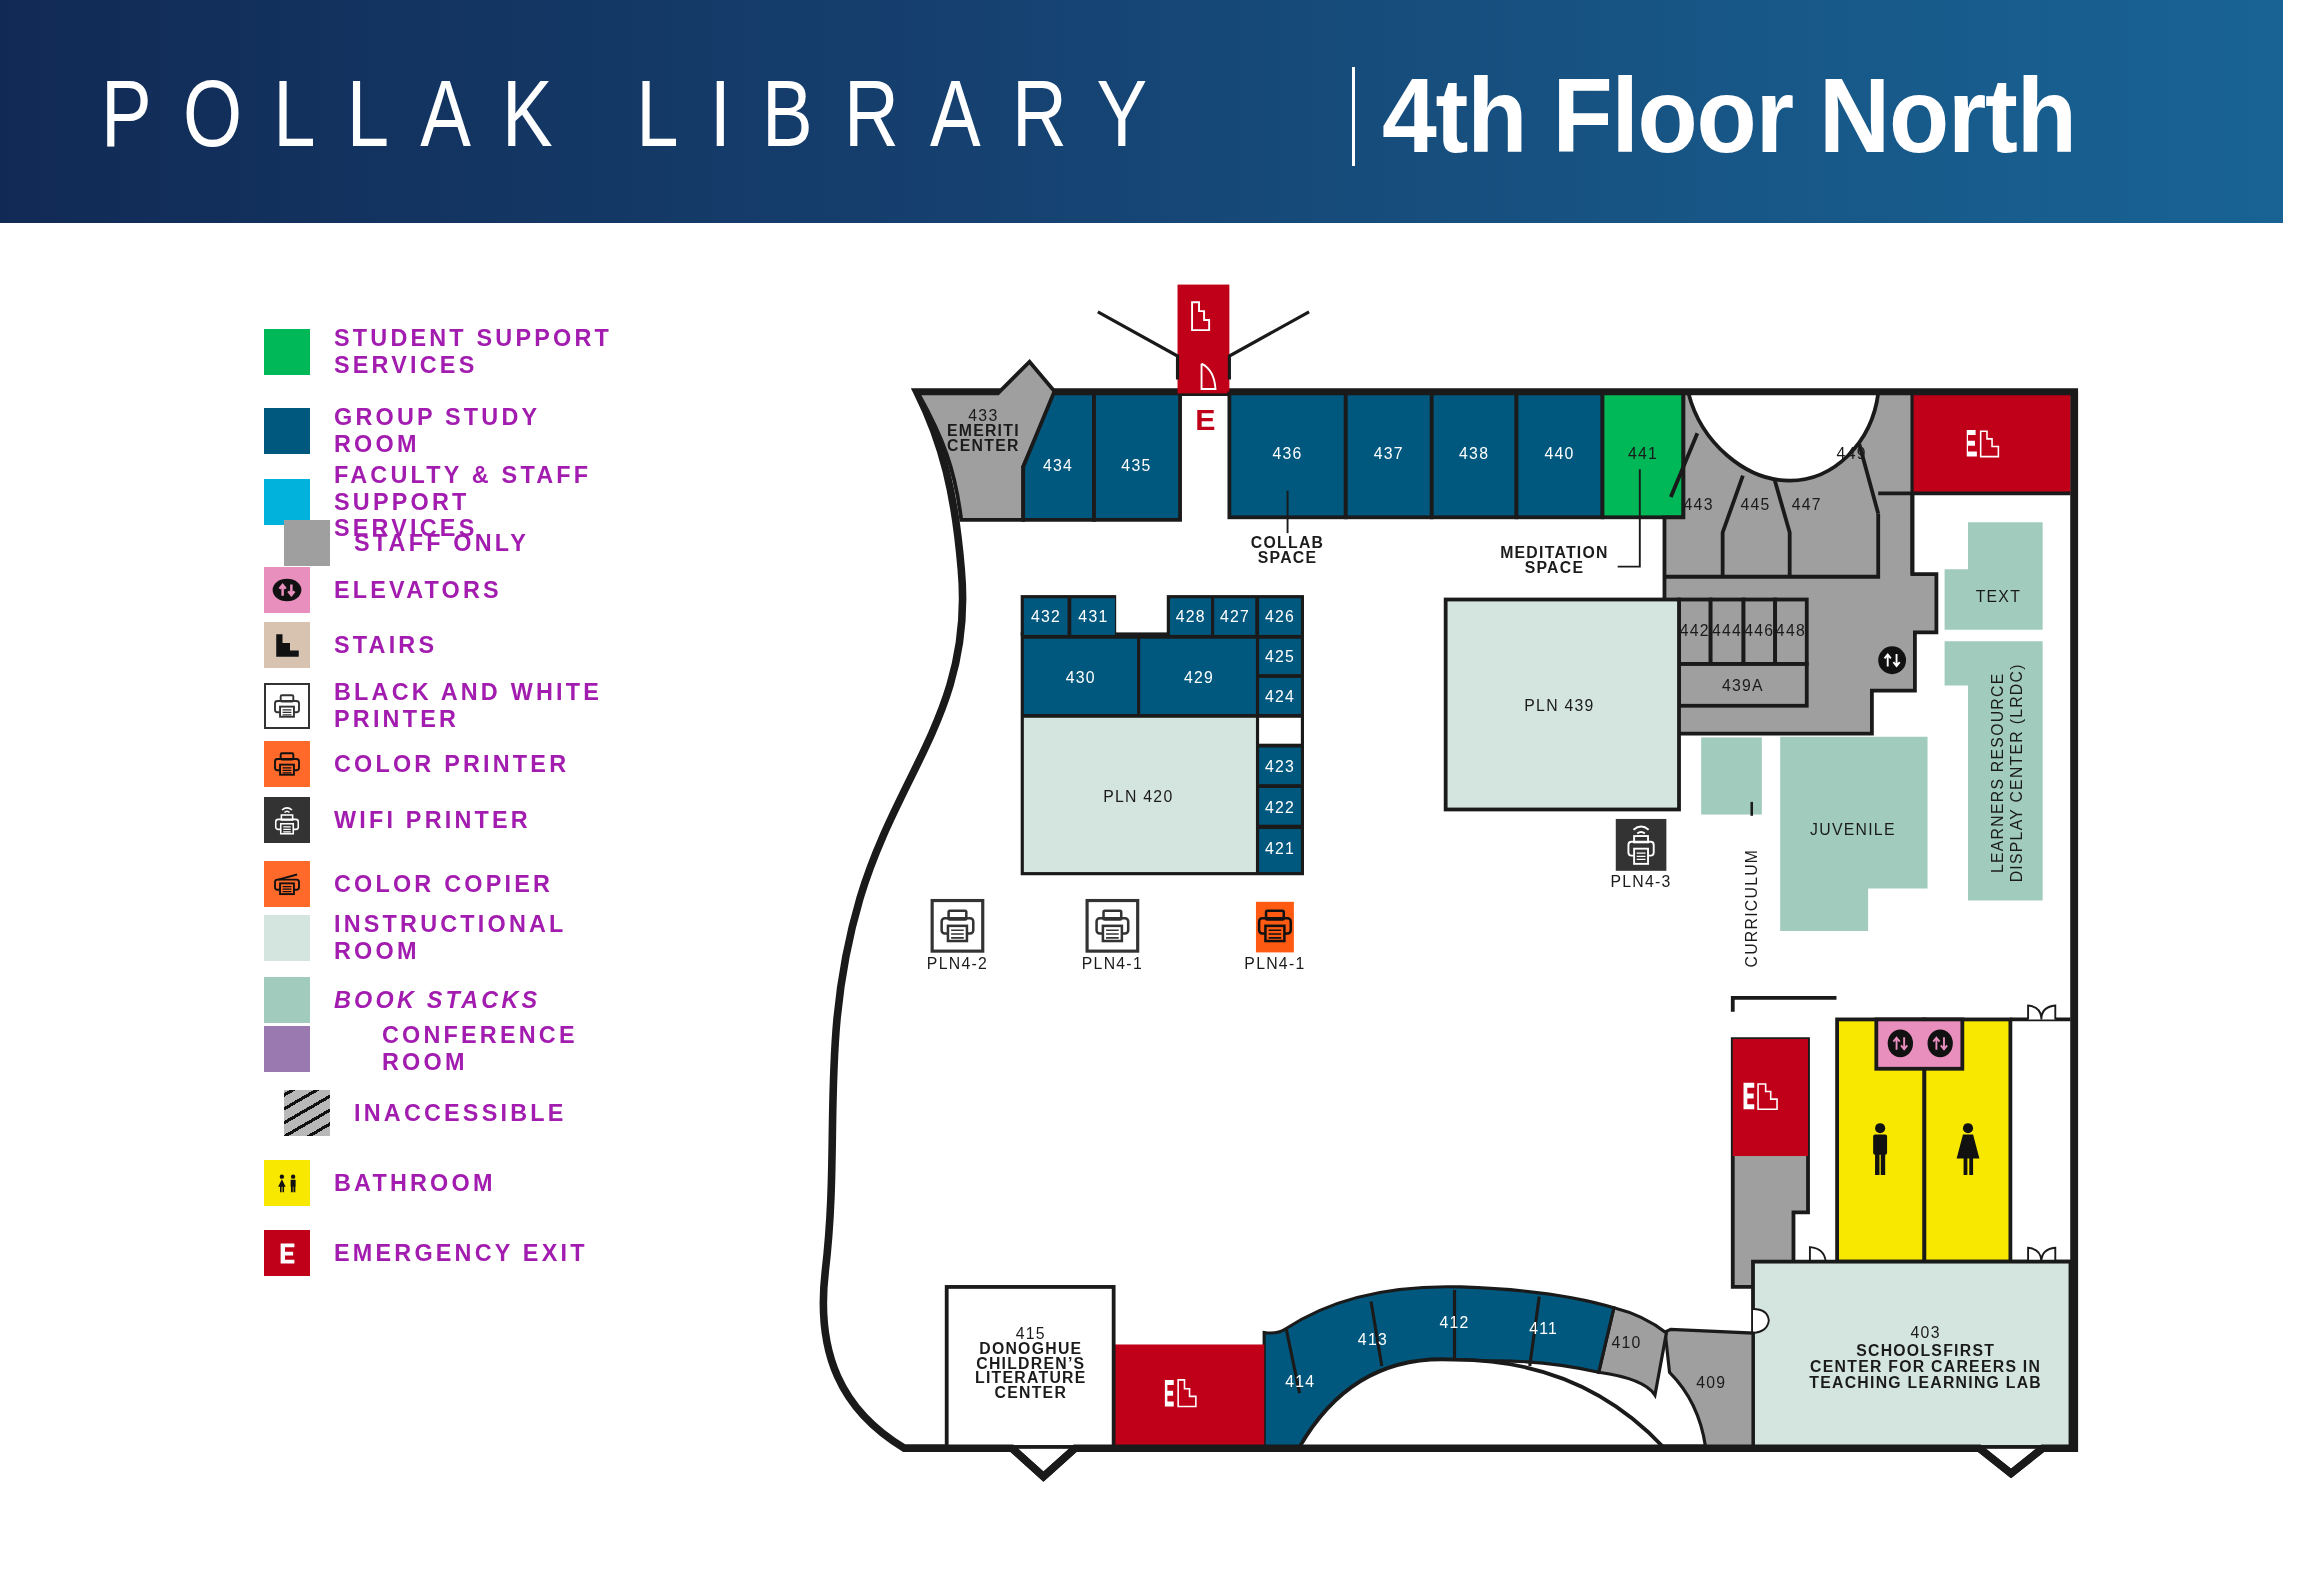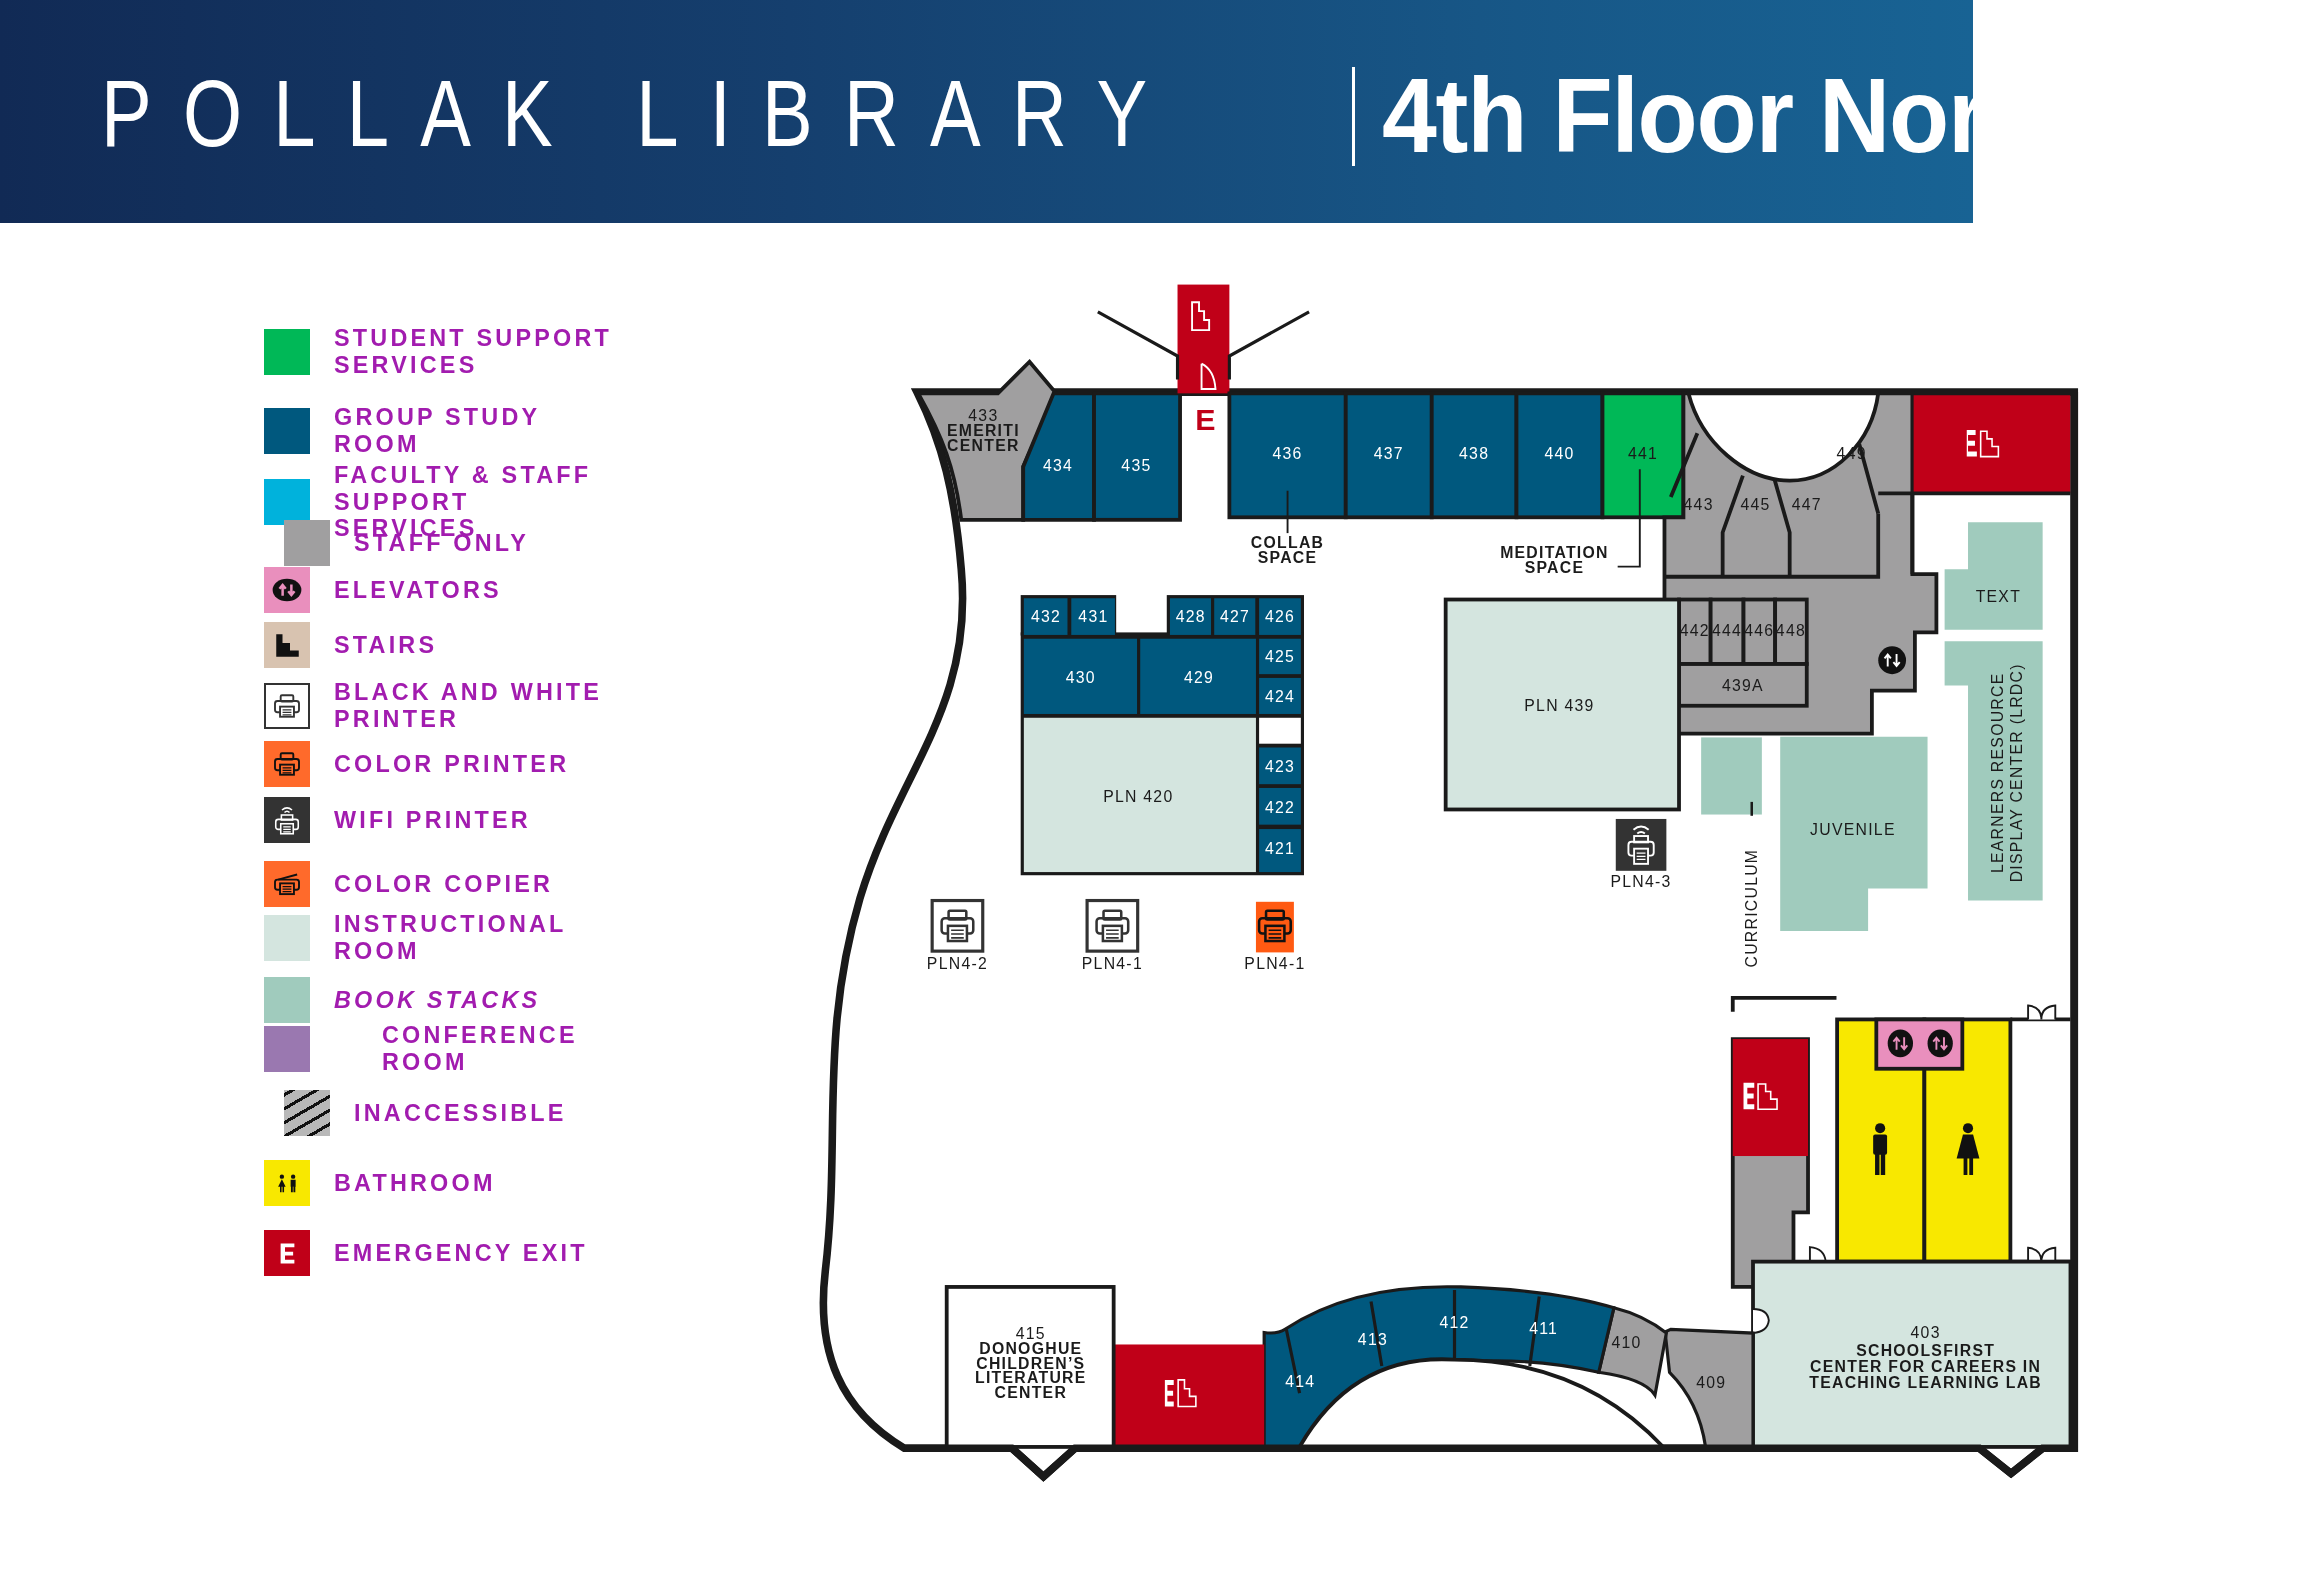--- a/index.html
+++ b/index.html
@@ -1,17 +1,17 @@
 <!DOCTYPE html>
 <html style="font-size:10px"><head>
 <meta charset="utf-8">
 <style>
   html,body{margin:0;padding:0;}
   body{width:2319px;height:1581px;position:relative;background:#ffffff;overflow:hidden;font-family:"Liberation Sans",sans-serif;}
-  .header{position:absolute;left:0;top:0;width:1973px;height:223px;background:linear-gradient(90deg,#112a55 0%,#153f6e 40%,#175686 75%,#186394 100%);}
+  .header{position:absolute;left:0;top:0;width:2283px;height:223px;background:linear-gradient(90deg,#112a55 0%,#153f6e 40%,#175686 75%,#186394 100%);}
   .hdr-lib{position:absolute;left:101px;top:63px;font-family:"Liberation Sans",sans-serif;font-weight:400;font-size:95px;letter-spacing:39px;color:#fff;line-height:101px;transform:scaleX(0.80);transform-origin:left top;white-space:nowrap;}
   .hdr-sep{position:absolute;left:1352px;top:67px;width:3.2px;height:99px;background:#fff;}
   .hdr-floor{position:absolute;left:1382px;top:58px;font-family:"Liberation Sans",sans-serif;font-weight:700;font-size:106px;color:#fff;line-height:114px;letter-spacing:-1.3px;white-space:nowrap;transform:scaleX(0.93);transform-origin:left top;}
 
   .legend{position:absolute;left:264px;top:322px;width:354px;}
   .lg-item{position:absolute;left:0;display:flex;align-items:center;}
   .lg-sw{width:46px;height:46px;flex:0 0 46px;display:flex;align-items:center;justify-content:center;box-sizing:border-box;}
   .lg-txt{margin-left:24px;font-size:23.4px;font-weight:700;letter-spacing:3.2px;color:#a21caf;line-height:26.6px;text-transform:uppercase;}
 
   .map{position:absolute;left:0;top:0;width:2319px;height:1581px;}

